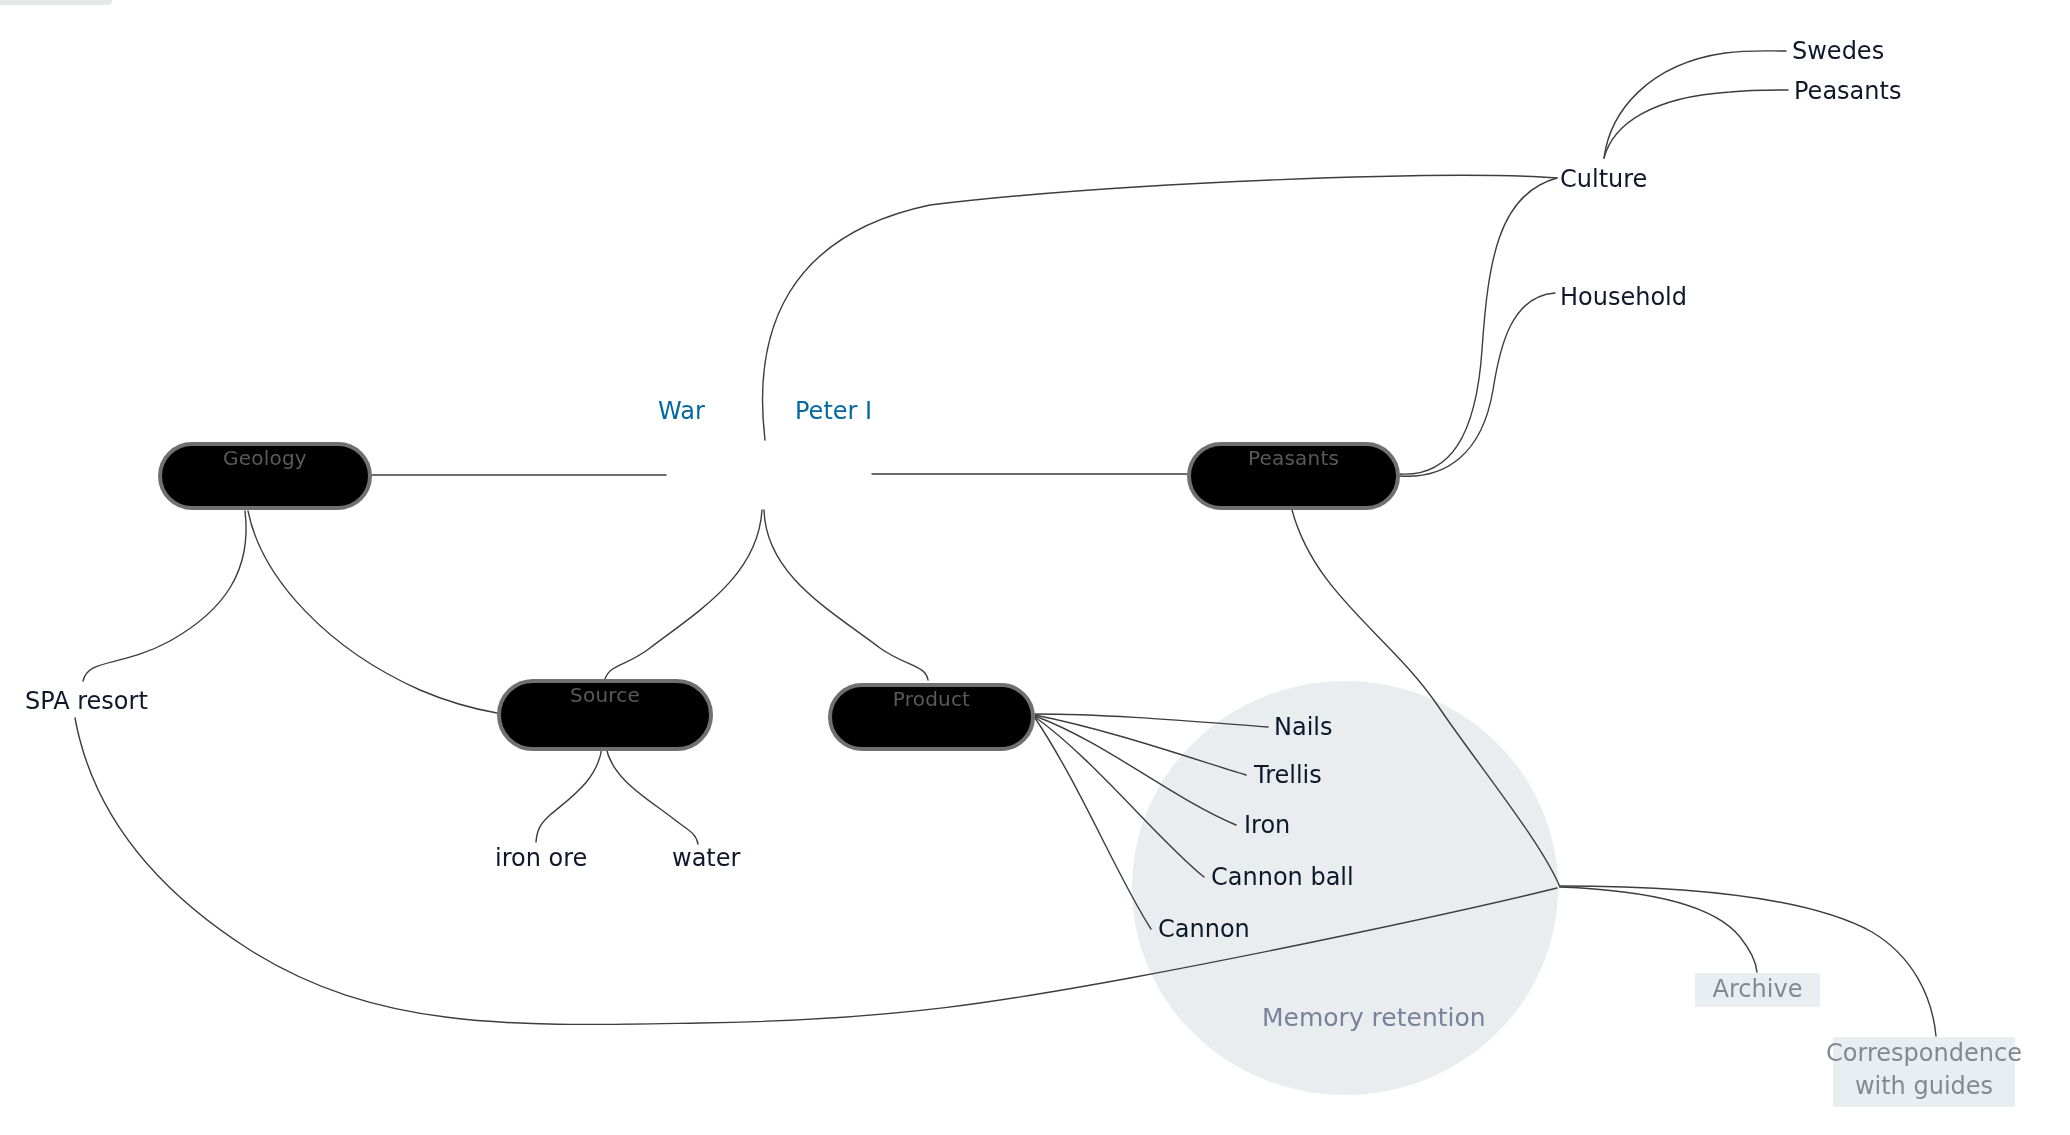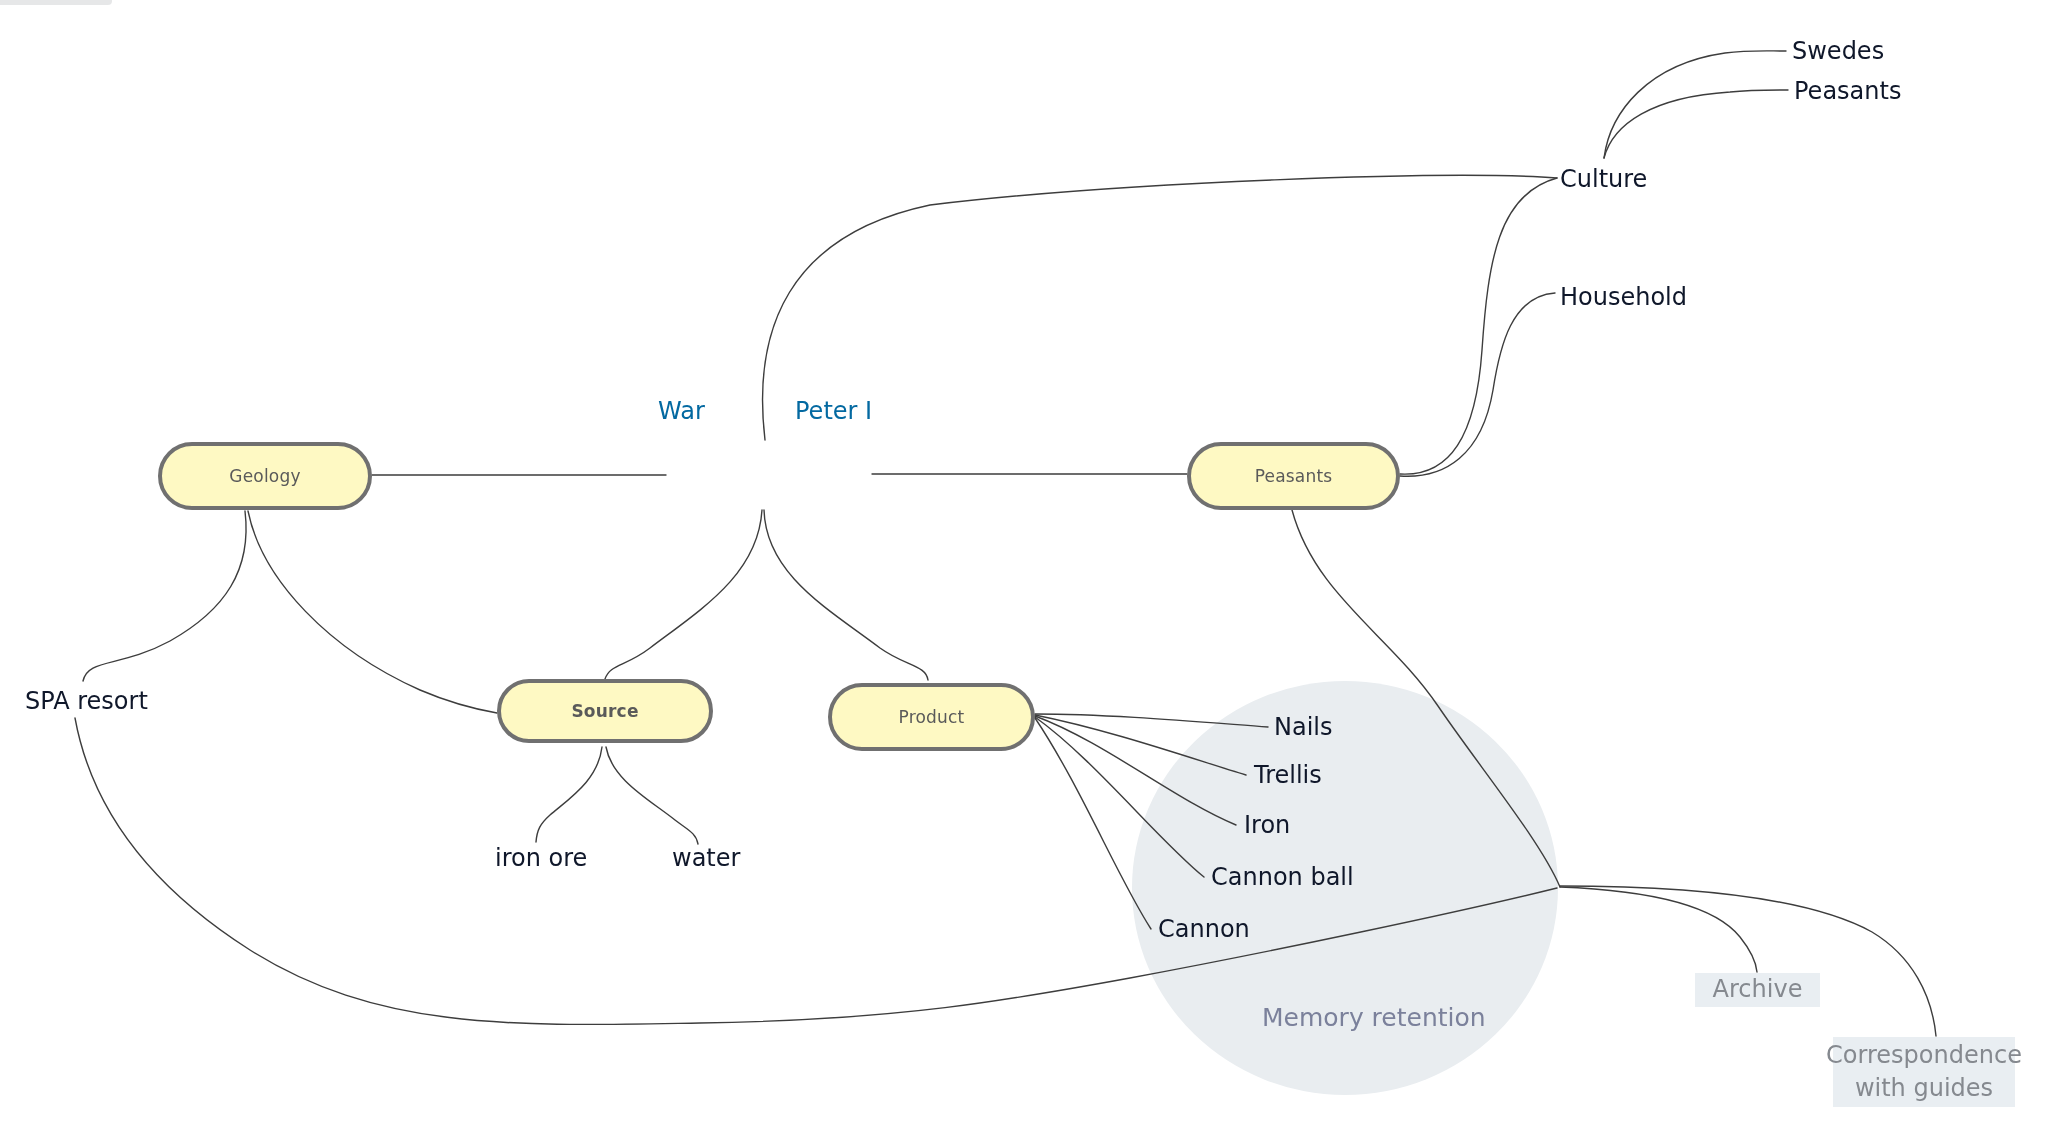--- a/index.html
+++ b/index.html
@@ -1,30 +1,30 @@
 <!DOCTYPE html>
 <html><head>
 <meta charset="utf-8">
 <title>Mind map</title>
 <style>
   html,body{margin:0;padding:0;background:#ffffff;}
   #stage{position:relative;width:2070px;height:1135px;background:#ffffff;overflow:hidden;
          font-family:"DejaVu Sans","Liberation Sans",sans-serif;}
   #edges{position:absolute;left:0;top:0;width:2070px;height:1135px;}
-  .node{position:absolute;box-sizing:border-box;background:#fef9c3;border:4px solid #707070;
-        border-radius:36px;display:flex;align-items:center;justify-content:center;
-        color:#5a5a5a;font-size:17px;letter-spacing:.2px;cursor:default;}
+  .node{position:absolute;box-sizing:border-box;background:#000000;border:4px solid #707070;
+        border-radius:36px;display:flex;align-items:flex-start;justify-content:center;
+        color:#5a5a5a;font-size:20px;letter-spacing:.2px;cursor:default;}
   .leaf{position:absolute;color:#0f172a;font-size:24px;white-space:nowrap;line-height:1;
         transform:translateY(-50%);}
   .ghost{position:absolute;color:#0369a1;font-size:24px;white-space:nowrap;line-height:1;
          transform:translateY(-50%);}
   .region-label{position:absolute;color:#7b819b;font-size:25px;white-space:nowrap;line-height:1;
          transform:translateY(-50%);}
   .chipbox{position:absolute;box-sizing:border-box;background:#e9eef2;color:#85898f;
-         font-size:24px;display:flex;flex-direction:column;align-items:center;justify-content:center;
+         font-size:24px;display:flex;flex-direction:column;align-items:center;
          line-height:1.38;text-align:center;}
   .chrome-strip{position:absolute;left:0;top:0;width:112px;height:5px;background:#e3e4e6;
          border-bottom-right-radius:4px;opacity:.9;}
 </style>
 </head>
 <body>
 
 <div id="stage">
 
   <div class="chrome-strip"></div>
@@ -64,21 +64,21 @@
       <path d="M 1560,886 C 1690,886 1810,898 1872,932 C 1912,956 1932,995 1936,1036"></path>
     </g>
   </svg>
 
   <div class="node" style="left:158px;top:442px;width:214px;height:68px;">
     <span>Geology</span>
   </div>
   <div class="node" style="left:1187px;top:442px;width:213px;height:68px;">
     <span>Peasants</span>
   </div>
-  <div class="node" style="left:497px;top:679px;width:216px;height:64px;font-weight:bold;">
+  <div class="node" style="left:497px;top:679px;width:216px;height:72px;">
     <span>Source</span>
   </div>
   <div class="node" style="left:828px;top:683px;width:207px;height:68px;">
     <span>Product</span>
   </div>
 
   <div class="ghost" style="left:658px;top:411px;">War</div>
   <div class="ghost" style="left:795px;top:411px;">Peter I</div>
 
   <div class="leaf" style="left:1792px;top:51px;">Swedes</div>

